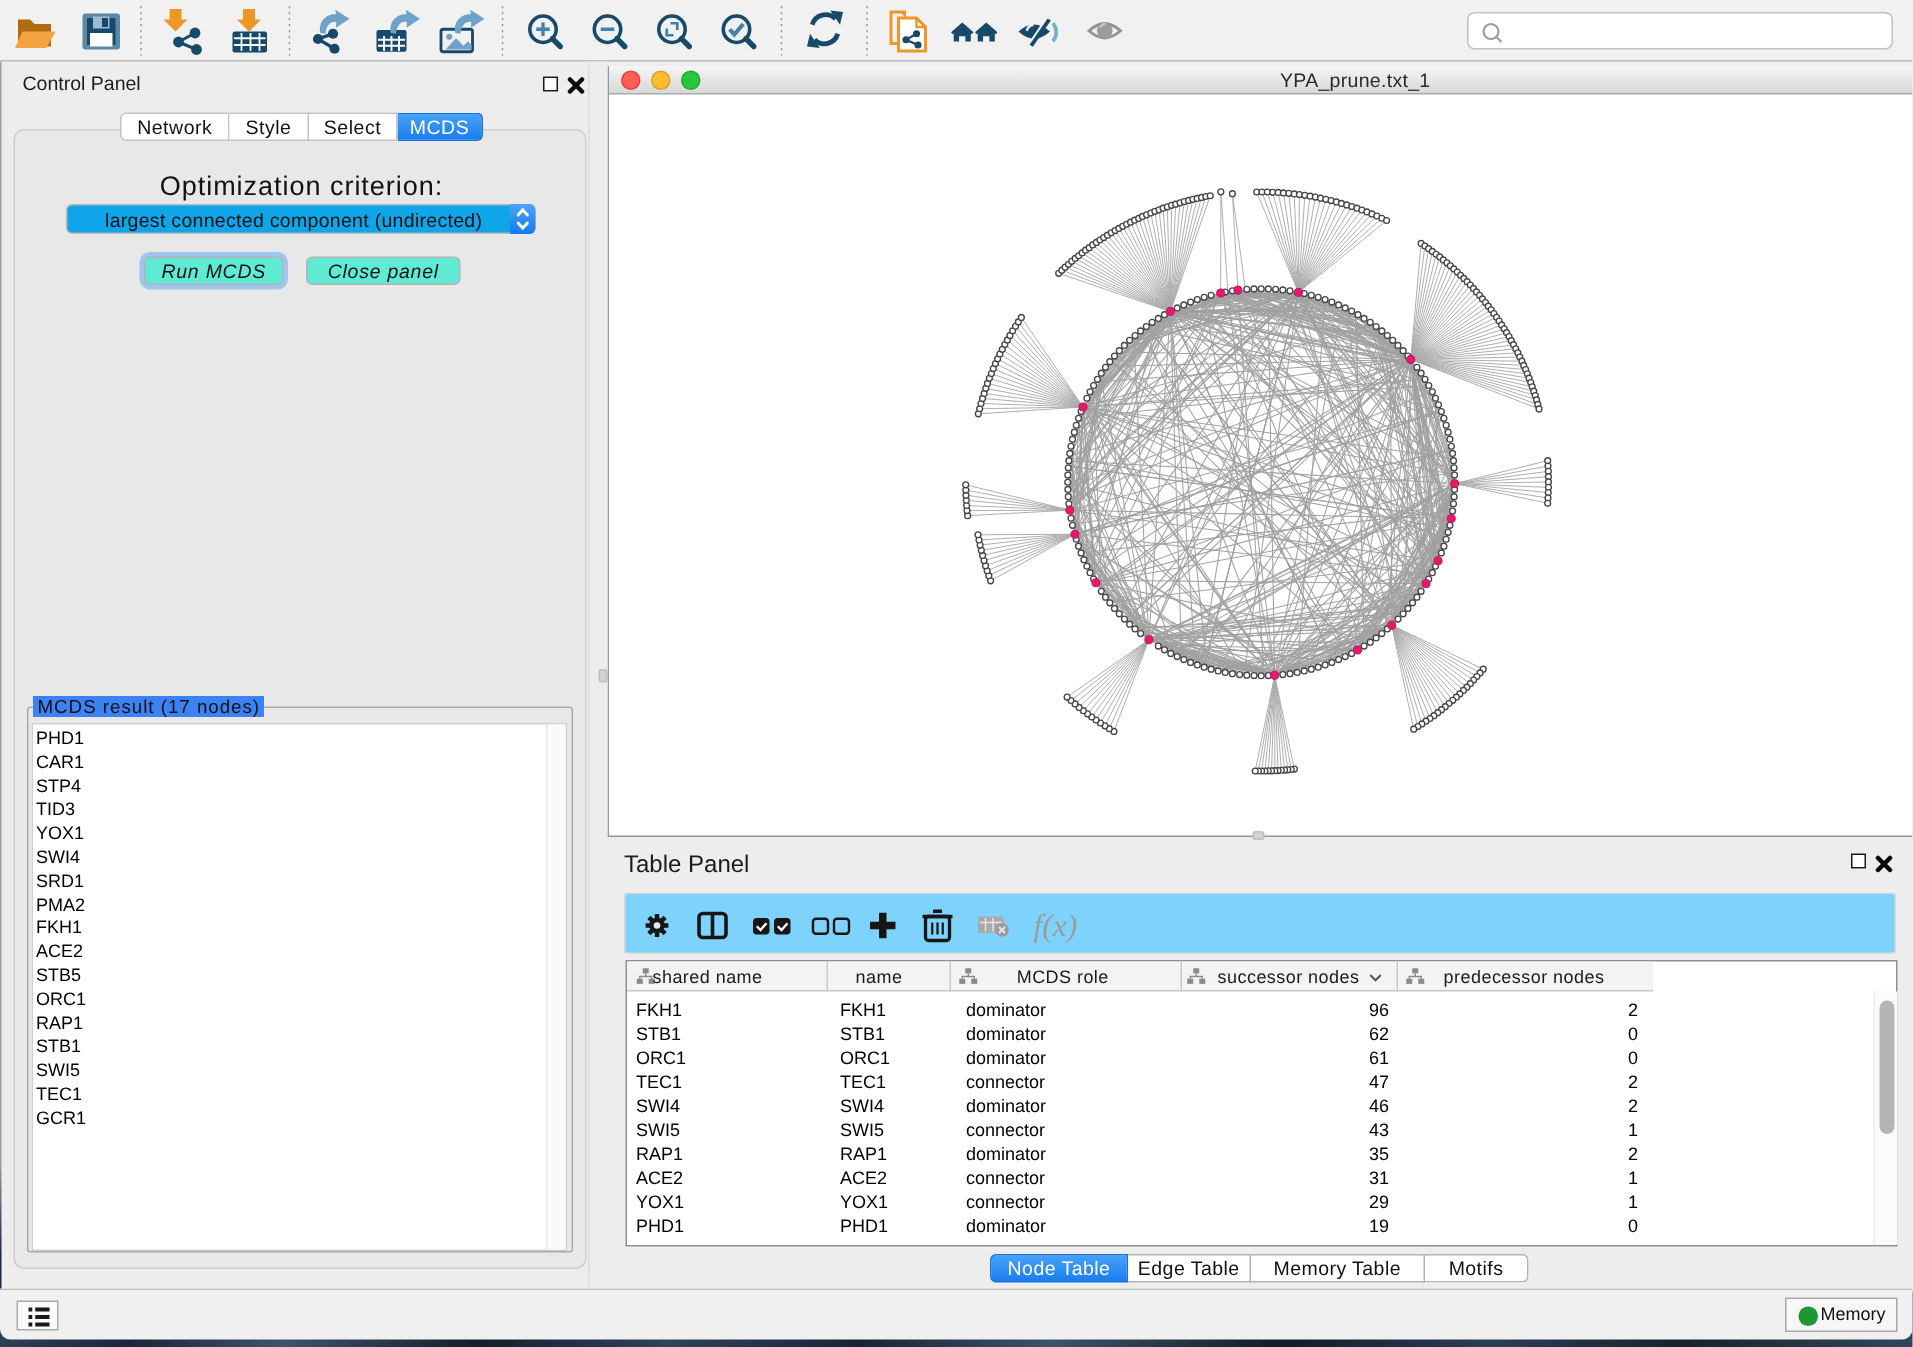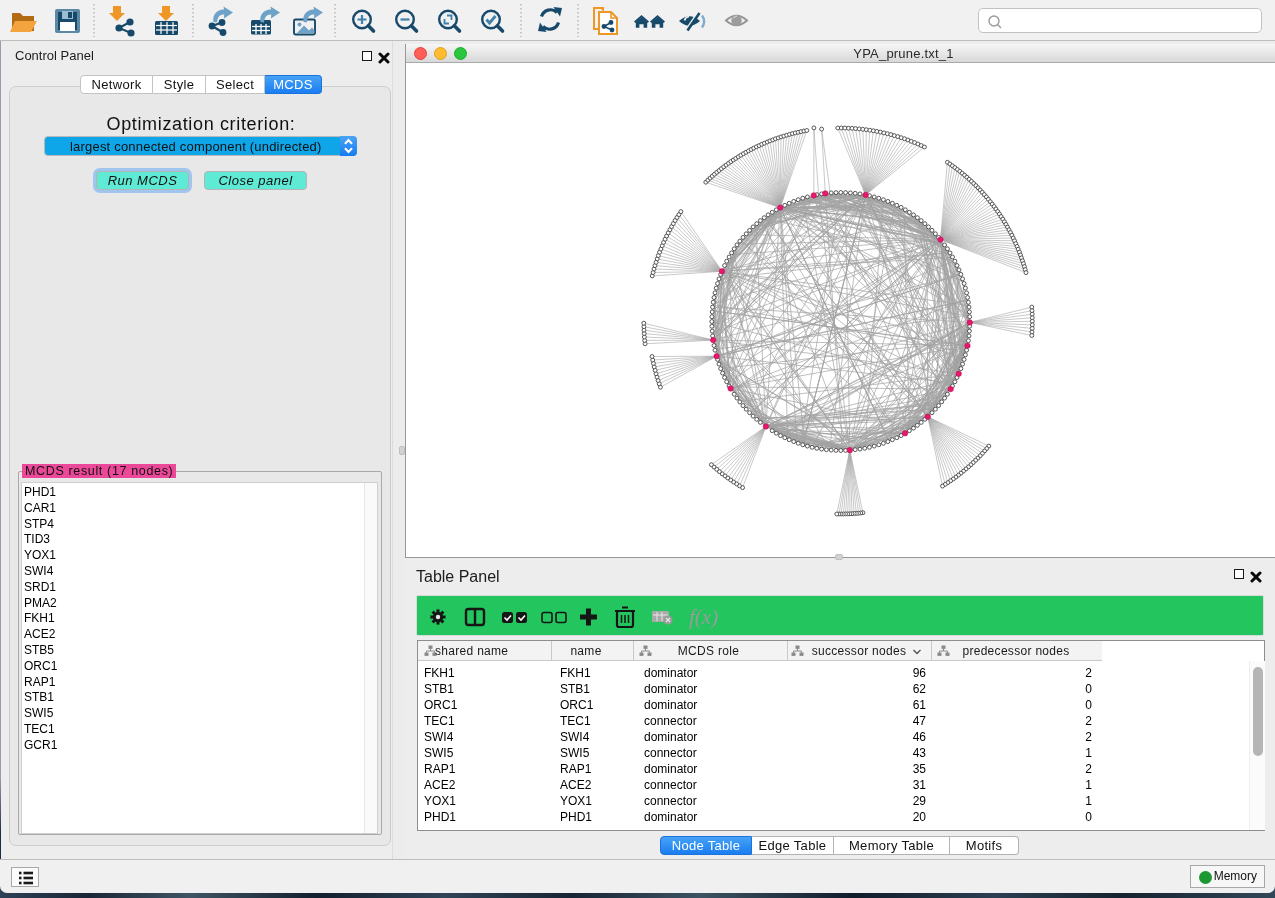--- a/index.html
+++ b/index.html
@@ -21,21 +21,21 @@
 #seg2 { left:153px; width:53px; }
 #seg3 { left:206px; width:59px; }
 #seg4 { left:265px; width:57px; border-radius:0 4px 4px 0; background:linear-gradient(#47a2f6,#1a7df1); color:#fff; border-color:#1a72dc; }
 #optlabel { left:10px; top:114px; width:382px; text-align:center; font-size:18px; letter-spacing:0.65px; color:#111; }
 #combo { left:44px; top:136px; width:313px; height:20px; background:#0ea5e9; border:1px solid #b9b9b9; border-radius:4px; font-size:13px; letter-spacing:0.2px; color:#111; line-height:19px; padding-left:25px; }
 #combo-step { right:-1px; top:-1px; width:17px; height:20px; border-radius:0 4px 4px 0; background:linear-gradient(#4aa4f7,#167bf0); }
 .btn { position:absolute; top:171px; height:19px; background:#5eead4; border:1px solid #b4b4b4; border-radius:4px; font-size:13px; letter-spacing:0.5px; color:#111; text-align:center; line-height:17px;font-style:italic; }
 #btn-run { left:96px; width:93px; box-shadow:0 0 0 3px rgba(101,167,242,.55); }
 #btn-close { left:204px; width:103px; }
 #fieldset { left:18px; top:471px; width:364px; height:364px; border:1px solid #a9a9a9; border-radius:2px; }
-#fieldset-label { left:22px; top:464px; background:#ec4899; padding:0 3px; font-size:12.5px; letter-spacing:0.65px; color:#111; }
+#fieldset-label { left:22px; top:464px; background:#3b82f6; padding:0 3px; font-size:12.5px; letter-spacing:0.65px; color:#111; }
 #mcds-list { left:21px; top:482px; width:357px; height:352px; background:#fff; border:1px solid #cfcfcf; font-size:12px; color:#000; line-height:15.8px; padding:2px 0 0 2px; }
 #mcds-scroll { left:364px; top:483px; width:13px; height:350px; background:#fafafa; border-left:1px solid #e6e6e6; }
 
 
 #netframe { left:405px; top:44px; width:870px; height:514px; background:#fff; border-left:1px solid #979797; border-bottom:1px solid #979797; }
 #nettitle { left:0; top:0; width:869px; height:19px; background:linear-gradient(#f6f6f6,#d8d8d8); border-bottom:1px solid #aaa; }
 .light { position:absolute; top:3px; width:13px; height:13px; border-radius:50%; }
 #lred { left:8px; background:#ff5f57; border:0.5px solid #e0443e; }
 #lyel { left:28px; background:#febc2e; border:0.5px solid #dfa023; }
 #lgrn { left:48px; background:#2ac63e; border:0.5px solid #1dad2b; }
@@ -44,21 +44,21 @@
 
 
 #vdiv { left:392px; top:41px; width:13px; height:820px; background:#ececec; border-left:1px solid #dcdcdc; }
 #vhandle { left:399px; top:446px; width:6px; height:9px; background:#d2d2d2; border:1px solid #bfbfbf; border-radius:2px; }
 #hhandle { left:835px; top:554px; width:8px; height:6px; background:#d2d2d2; border:1px solid #bfbfbf; border-radius:2px; }
 
 
 #tp-title { left:416px; top:568px; font-size:16px; color:#1c1c1c; }
 #tp-sq { left:1234px; top:569px; width:10px; height:10px; border:1.8px solid #1a1a1a; background:#fff; }
 #tp-x { left:1250px; top:569px; }
-#tp-toolbar { left:416px; top:595px; width:848px; height:41px; background:#22c55e; border:1px solid #dadada; border-radius:2px; }
+#tp-toolbar { left:416px; top:595px; width:848px; height:41px; background:#7dd3fc; border:1px solid #dadada; border-radius:2px; }
 #tbl { left:417px; top:640px; width:848px; height:191px; background:#fff; border:1px solid #8e8e8e; }
 #tbl-head { left:0; top:0; width:684px; height:20px; background:#f3f3f3; border-bottom:1px solid #c9c9c9; font-size:12px; letter-spacing:0.3px; color:#1a1a1a; }
 .hsep { position:absolute; top:0; width:1px; height:20px; background:#c9c9c9; }
 .hcell { position:absolute; top:3px; }
 .trow { position:absolute; font-size:12px; color:#000; }
 #tbl-scroll { left:831px; top:20px; width:16px; height:169px; background:#fbfbfb; border-left:1px solid #eee; }
 #tbl-thumb { left:3px; top:6px; width:10px; height:89px; background:#b5b5b5; border-radius:5px; }
 .btab { position:absolute; top:836px; height:19px; background:#fff; border:1px solid #b3b3b3; border-left:none; font-size:13px; letter-spacing:0.3px; color:#111; text-align:center; line-height:17px; }
 #btab1 { left:660px; width:92px; border-left:1px solid #b3b3b3; border-radius:4px 0 0 4px; background:linear-gradient(#47a2f6,#1a7df1); color:#fff; border-color:#1a72dc; }
 #btab2 { left:752px; width:82px; }
@@ -1415,21 +1415,21 @@
     <div class="trow" style="left:404px;top:137px;width:104px;text-align:right;">31</div>
     <div class="trow" style="left:572px;top:137px;width:102px;text-align:right;">1</div>
     <div class="trow" style="left:6px;top:153px;width:120px;">YOX1</div>
     <div class="trow" style="left:142px;top:153px;width:80px;">YOX1</div>
     <div class="trow" style="left:226px;top:153px;width:120px;">connector</div>
     <div class="trow" style="left:404px;top:153px;width:104px;text-align:right;">29</div>
     <div class="trow" style="left:572px;top:153px;width:102px;text-align:right;">1</div>
     <div class="trow" style="left:6px;top:169px;width:120px;">PHD1</div>
     <div class="trow" style="left:142px;top:169px;width:80px;">PHD1</div>
     <div class="trow" style="left:226px;top:169px;width:120px;">dominator</div>
-    <div class="trow" style="left:404px;top:169px;width:104px;text-align:right;">20</div>
+    <div class="trow" style="left:404px;top:169px;width:104px;text-align:right;">19</div>
     <div class="trow" style="left:572px;top:169px;width:102px;text-align:right;">0</div>
   <div id="tbl-scroll" class="abs">
       <div id="tbl-thumb" class="abs"></div>
     </div>
 </div>
 <div id="btab1" class="btab">Node Table</div>
 <div id="btab2" class="btab">Edge Table</div>
 <div id="btab3" class="btab">Memory Table</div>
 <div id="btab4" class="btab">Motifs</div>
 

